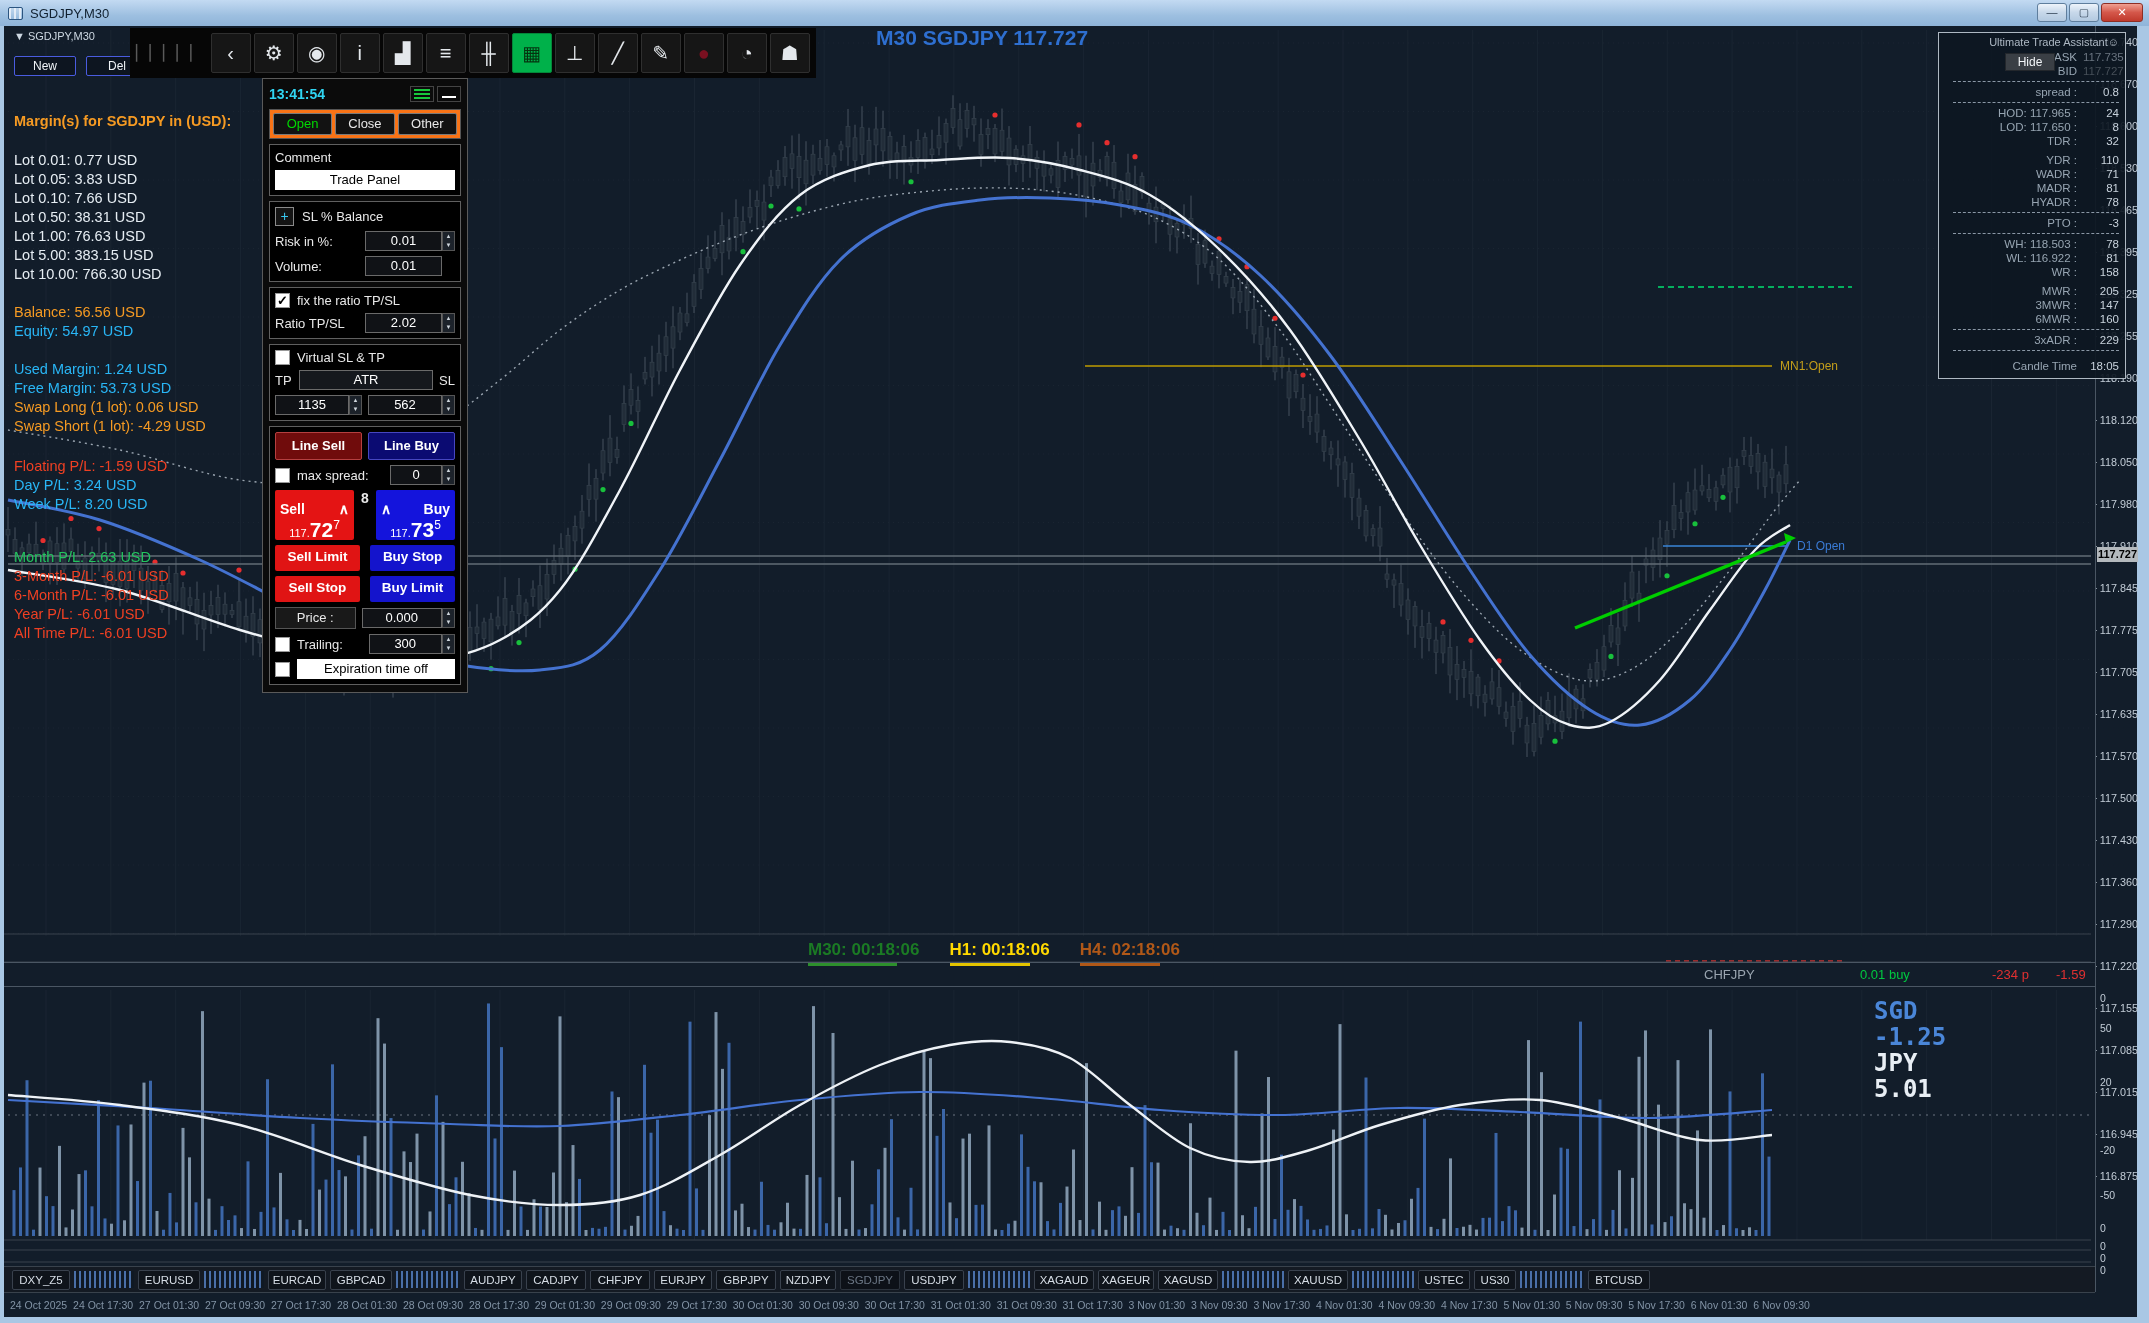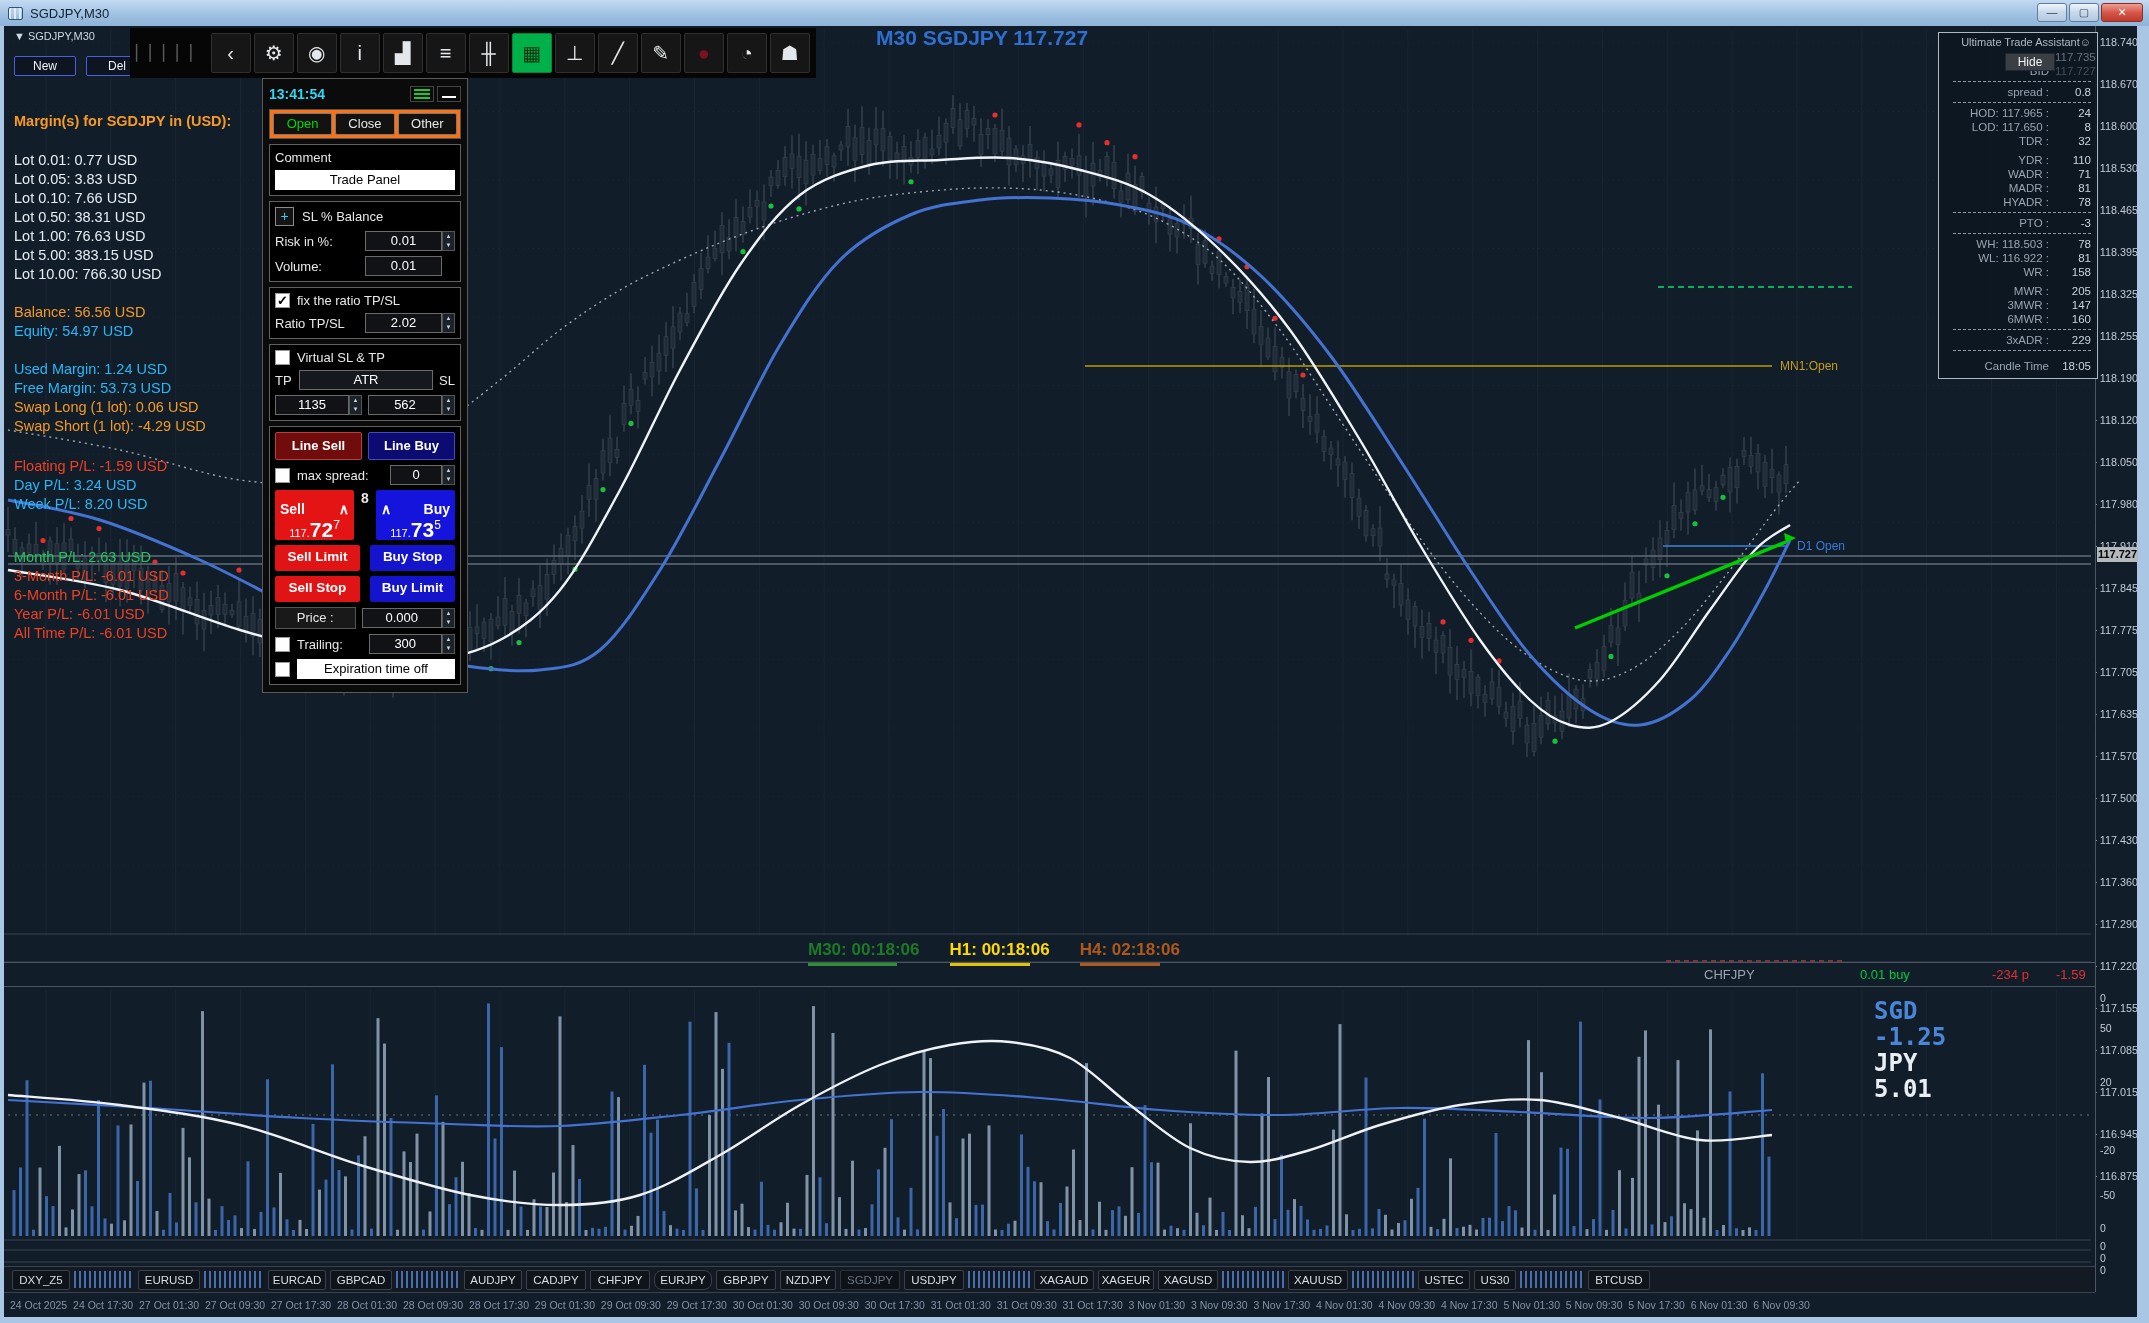--- a/index.html
+++ b/index.html
@@ -72,21 +72,21 @@
   .bigbtn .r1 { display:flex; font-weight:bold; font-size:14px; justify-content:space-between; }
   .bigbtn .r2 { text-align:center; margin-top:1px; }
   .pr-pre { font-size:11px; } .pr-big { font-size:21px; font-weight:bold; } .pr-sup { font-size:12px; vertical-align:8px; }
   .spreadnum { width:22px; text-align:center; font-weight:bold; font-size:14px; align-self:flex-start; }
   .ordbtn { flex:1; height:26px; line-height:24px; font-size:13.5px; }
   .osell { background:#e01414; } .obuy { background:#1414cc; }
   .pricelbl { flex:1; background:#191919; border:1px solid #555; height:22px; line-height:20px; text-align:center; color:#e8e8e8; }
   .gap6 { width:6px; flex:none; } .gap10 { width:10px; flex:none; }
 
   
-  #assistant { position:absolute; left:1934px; top:6px; width:160px; z-index:6;
+  #assistant { position:absolute; left:1934px; top:6px; width:188px; z-index:6;
     background:rgba(13,23,34,.92); border:1px solid #aeb8c2; padding:3px 6px 5px 14px; }
   #assistant .atitle { font-size:11px; color:#aeb9c4; text-align:right; margin-bottom:2px; }
   #assistant .row { display:flex; font-size:11.5px; line-height:14px; }
   #assistant .row .l { flex:1; text-align:right; color:#97a5b2; padding-right:6px; }
   #assistant .row .v { width:36px; text-align:right; color:#c8d2dc; }
   #assistant .row.sep { border-top:1px dashed #8a97a5; height:4px; margin-top:3px; }
   #assistant .row.gap { margin-top:5px; }
   #assistant .row.dim .v { color:#6a7480; }
   #assistant .row.dark .v { color:#464f58; }
   #hidebtn { position:absolute; left:66px; top:20px; width:50px; height:18px; background:#3a3f45; color:#f2f5f8;
@@ -1563,21 +1563,21 @@
     <div class="tab" style="width: 58px;">DXY_Z5</div>
         <div class="tab stripe" style="width: 60px;"></div>
         <div class="tab" style="width: 62px;">EURUSD</div>
         <div class="tab stripe" style="width: 60px;"></div>
         <div class="tab" style="width: 58px;">EURCAD</div>
         <div class="tab" style="width: 62px;">GBPCAD</div>
         <div class="tab stripe" style="width: 64px;"></div>
         <div class="tab" style="width: 58px;">AUDJPY</div>
         <div class="tab" style="width: 60px;">CADJPY</div>
         <div class="tab" style="width: 60px;">CHFJPY</div>
-        <div class="tab" style="width: 58px; border-radius: 8px;">EURJPY</div>
+        <div class="tab" style="width: 58px;">EURJPY</div>
         <div class="tab" style="width: 60px;">GBPJPY</div>
         <div class="tab" style="width: 56px;">NZDJPY</div>
         <div class="tab active" style="width: 60px;">SGDJPY</div>
         <div class="tab" style="width: 60px;">USDJPY</div>
         <div class="tab stripe" style="width: 62px;"></div>
         <div class="tab" style="width: 60px;">XAGAUD</div>
         <div class="tab" style="width: 56px;">XAGEUR</div>
         <div class="tab" style="width: 60px;">XAGUSD</div>
         <div class="tab stripe" style="width: 62px;"></div>
         <div class="tab" style="width: 60px;">XAUUSD</div>

